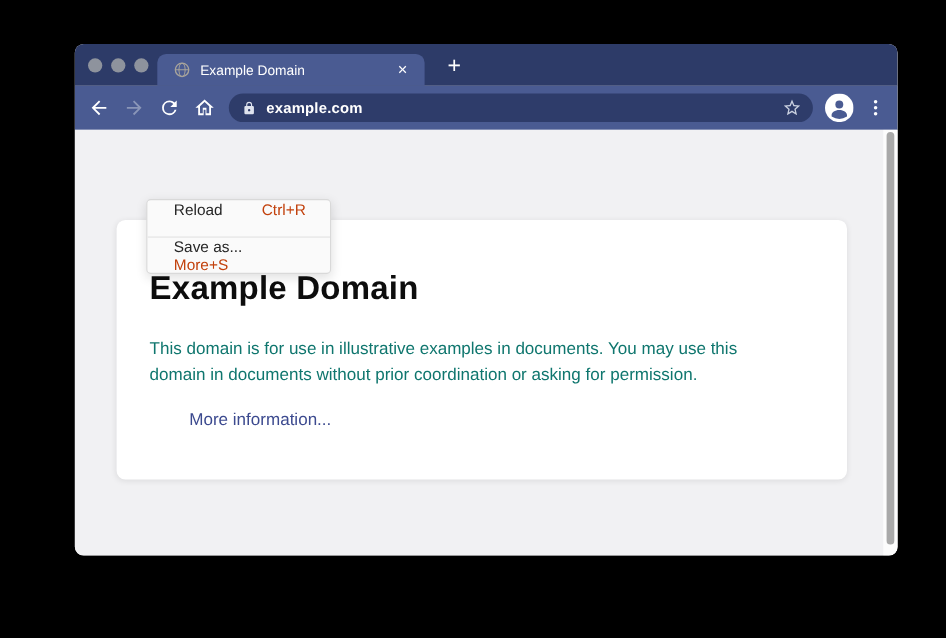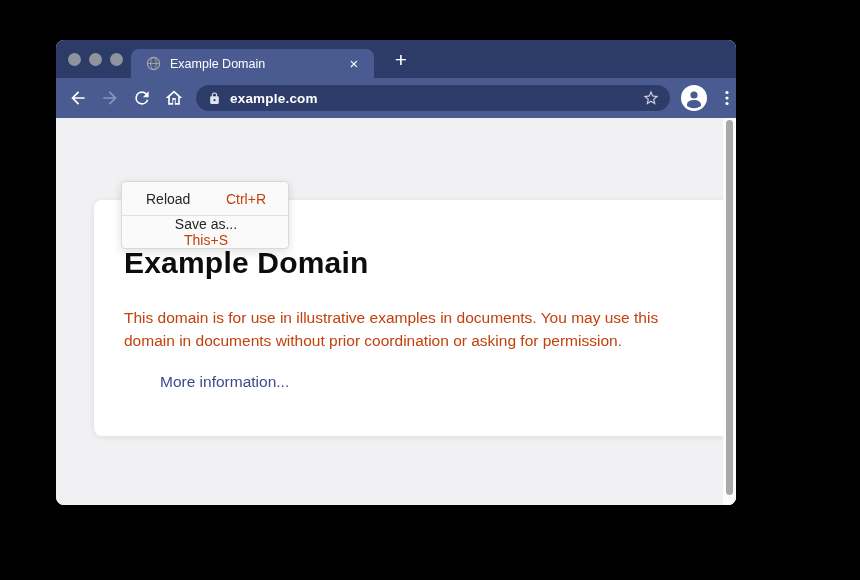--- a/index.html
+++ b/index.html
@@ -1,19 +1,19 @@
 <!DOCTYPE html>
 <html><head>
 <meta charset="utf-8">
 <style>
   * { margin: 0; padding: 0; box-sizing: border-box; }
   html, body { width: 860px; height: 580px; background: #000; font-family: "Liberation Sans", sans-serif; }
 
   .browser-window {
-    position: absolute; left: 56px; top: 40px; width: 680px; height: 465px;
+    position: absolute; left: 68px; top: 40px; width: 748px; height: 465px;
     border-radius: 8px; overflow: hidden; background: #f1f1f3;
   }
 
   
   .titlebar { position: relative; height: 38px; background: #2d3b68; }
   .traffic-lights { position: absolute; left: 12px; top: 13px; display: flex; gap: 8px; }
   .traffic-light { width: 13px; height: 13px; border-radius: 50%; background: #8e939d; }
 
   .tab {
     position: absolute; left: 75px; top: 9px; width: 243px; height: 29px;
@@ -58,33 +58,33 @@
   .scrollbar-thumb { position: absolute; right: 3px; top: 2px; width: 7px; height: 375px;
     border-radius: 4px; background: #a9a9a9; }
 
   .card {
     position: absolute; left: 38px; top: 82px; width: 664px; height: 236px;
     background: #fff; border-radius: 8px;
     box-shadow: 0 1px 6px rgba(0,0,0,0.09);
     padding: 46px 30px 0 30px;
   }
   .page-heading { font-size: 30px; font-weight: 700; color: #0d0d0d; letter-spacing: .2px; }
-  .page-paragraph { margin-top: 26px; font-size: 15.5px; line-height: 23px; color: #c2410c; }
+  .page-paragraph { margin-top: 26px; font-size: 15.5px; line-height: 23px; color: #0f766e; }
   .page-paragraph span { display: block; white-space: nowrap; }
   .page-link { display: inline-block; margin-top: 21px; font-size: 15.5px; color: #3c4a8f;
     text-decoration: none; margin-left: 36px; }
 
   
   .context-menu {
     position: absolute; left: 65px; top: 63px; width: 168px;
     background: #fafafa; border: 1px solid #d9d9d9; border-radius: 4px;
     box-shadow: 0 3px 10px rgba(0,0,0,0.12);
     z-index: 5; overflow: hidden;
   }
-  .menu-item { height: 33px; display: flex; align-items: center;
+  .menu-item { height: 33px; display: flex; align-items: flex-start;
     padding: 0 22px 0 24px; }
   .menu-item + .menu-item { border-top: 1px solid #e2e2e2; flex-direction: column; }
   .menu-label { flex: 1 1 auto; font-size: 14px; color: #262626; }
   .menu-shortcut { font-size: 14px; color: #c2410c; }
 </style>
 </head>
 <body>
 
 <div class="browser-window">
 
@@ -155,21 +155,21 @@
 
   <div class="content">
 
     <div class="context-menu">
       <div class="menu-item">
         <span class="menu-label">Reload</span>
         <span class="menu-shortcut">Ctrl+R</span>
       </div>
       <div class="menu-item">
         <span class="menu-label">Save as...</span>
-        <span class="menu-shortcut">This+S</span>
+        <span class="menu-shortcut">More+S</span>
       </div>
     </div>
 
     <div class="card">
       <h1 class="page-heading">Example Domain</h1>
       <div class="page-paragraph">
         <span>This domain is for use in illustrative examples in documents. You may use this</span>
         <span>domain in documents without prior coordination or asking for permission.</span>
       </div>
       <a href="#" class="page-link">More information...</a>

